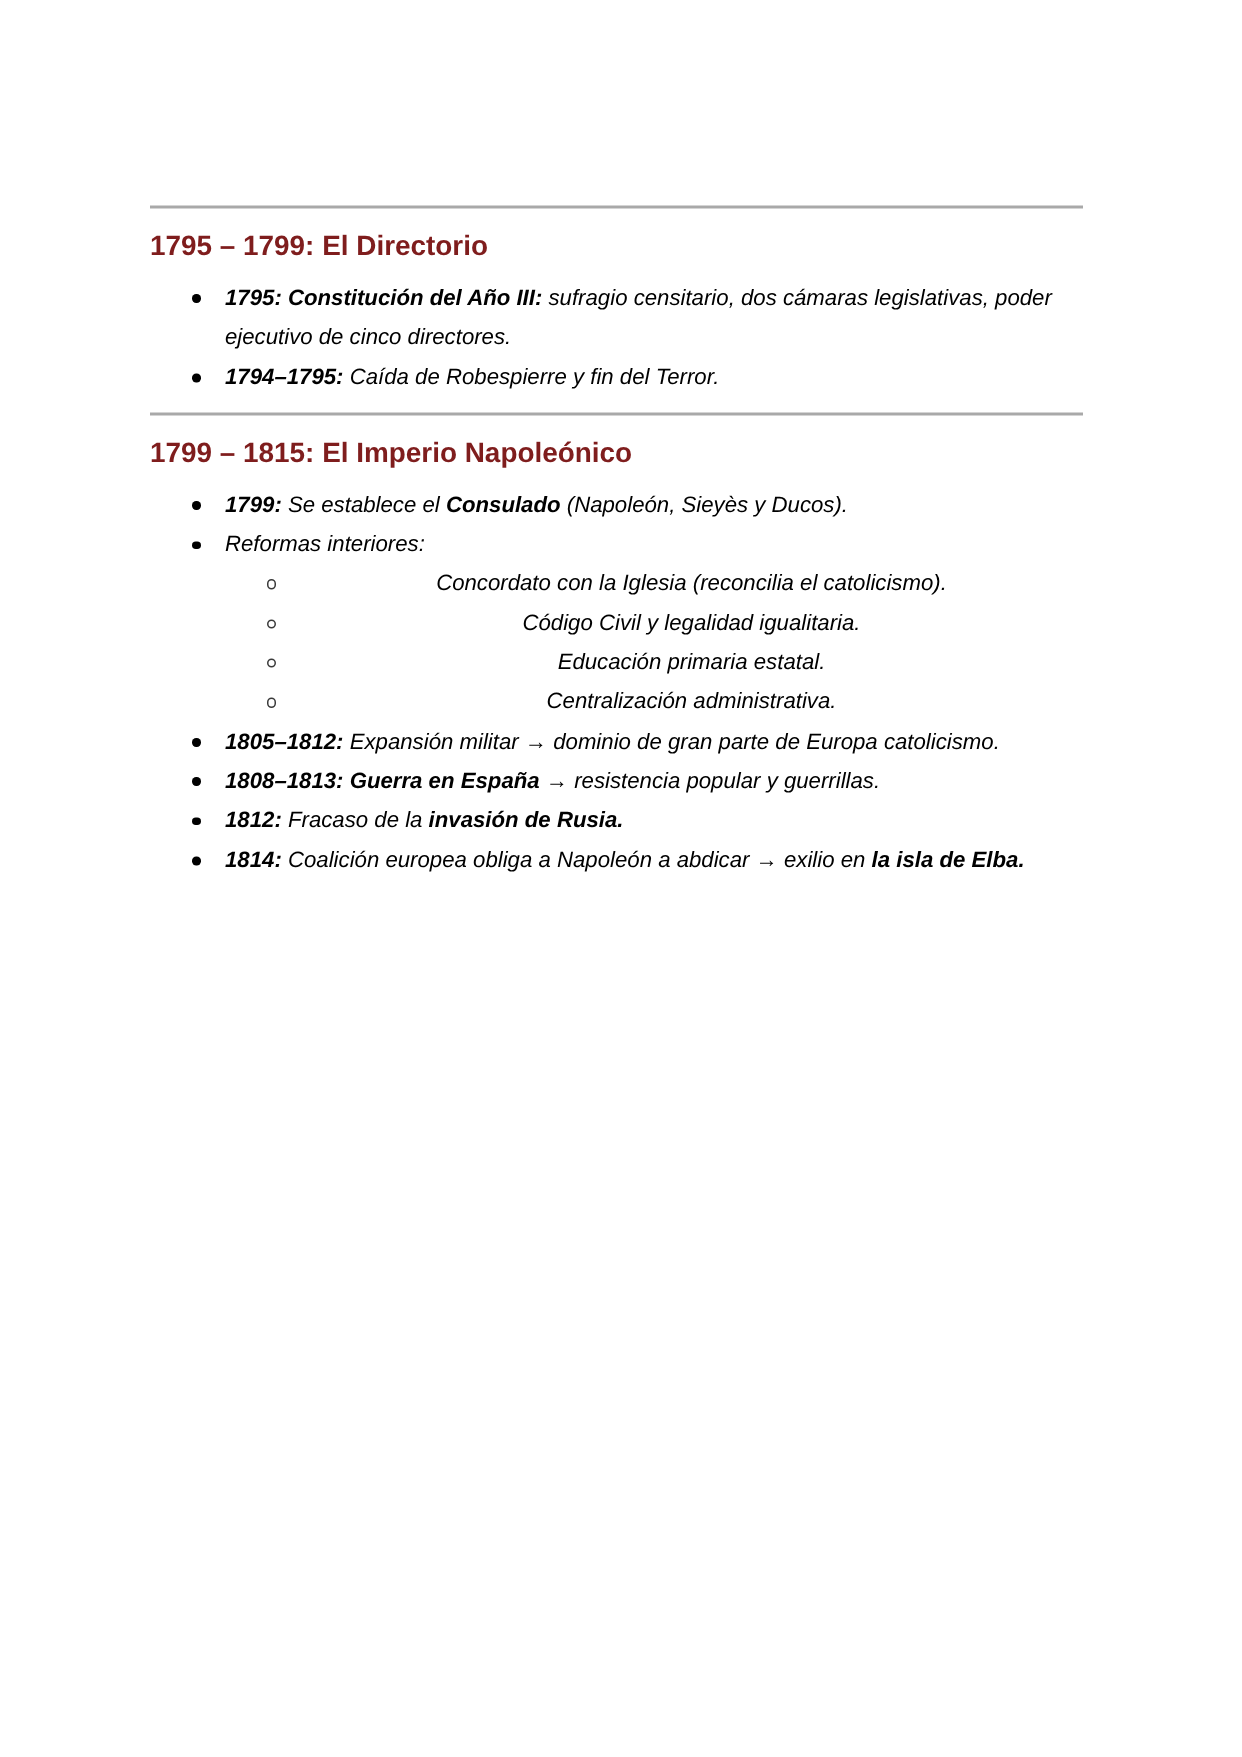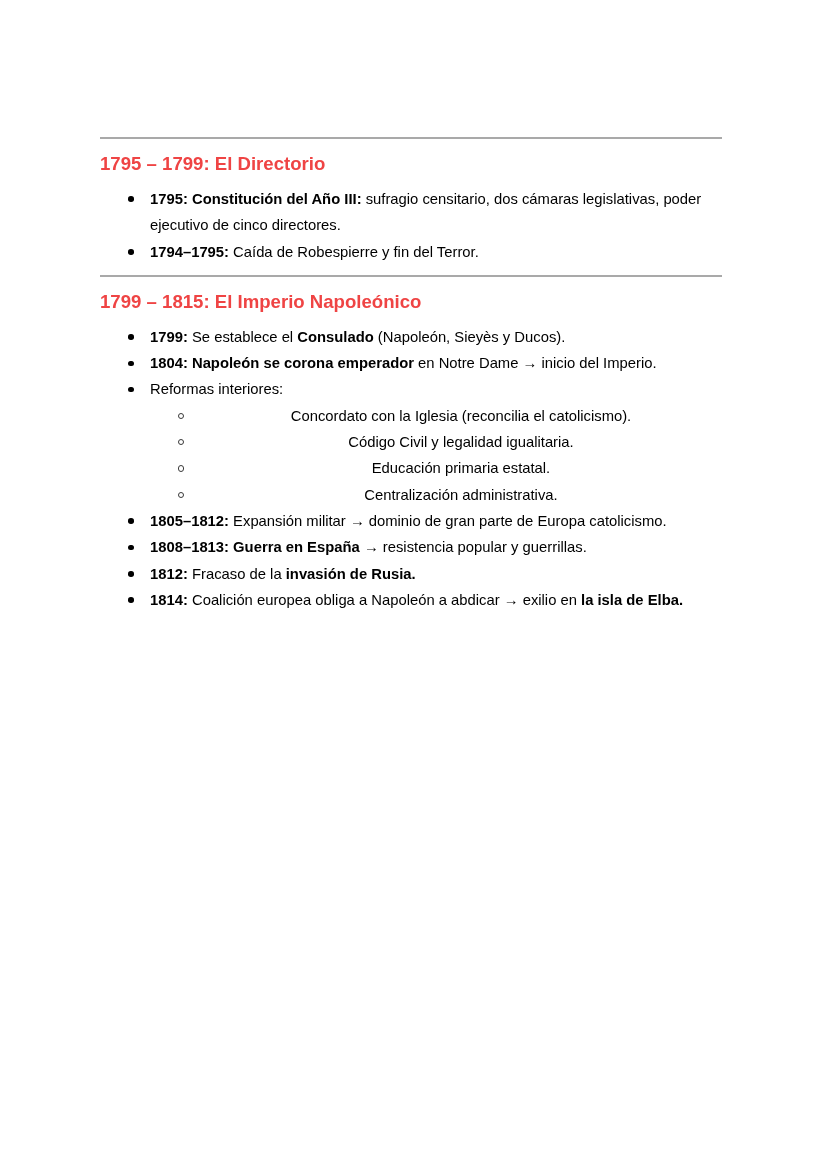--- a/index.html
+++ b/index.html
@@ -34,28 +34,29 @@
     margin: 10px 0 0 0;
   }
   .rule.first {
     margin-top: 0;
   }
   h2.section-heading {
     font-size: 18.6px;
     line-height: 24px;
     font-weight: 700;
     margin: 13px 0 10px 0;
-    color: #ef4444;
+    color: #7f1d1d;
   }
   ul.bullets {
     list-style: none;
     margin: 0;
     padding: 0 0 0 50px;
     font-size: 14.8px;
     line-height: 26.3px;
+    font-style: italic;
   }
   ul.bullets li {
     position: relative;
   }
   .marker {
     position: absolute;
     left: -22px;
     top: 10.4px;
     width: 5.6px;
     height: 5.6px;
@@ -99,23 +100,20 @@
     </section>
 
     <section>
       <hr class="rule">
       <h2 class="section-heading">1799 – 1815: El Imperio Napoleónico</h2>
       <ul class="bullets">
         <li>
           <span class="marker"></span><span class="b">1799:</span><span> Se establece el </span><span class="b">Consulado</span><span> (Napoleón, Sieyès y Ducos).</span>
         </li>
         <li>
-          <span class="marker"></span><span class="b">1804: Napoleón se corona emperador</span><span> en Notre Dame → inicio del Imperio.</span>
-        </li>
-        <li>
           <span class="marker"></span><span>Reformas interiores:</span>
           <ul class="sub">
             <li>
               <span class="marker"></span><span>Concordato con la Iglesia (reconcilia el catolicismo).</span>
             </li>
             <li>
               <span class="marker"></span><span>Código Civil y legalidad igualitaria.</span>
             </li>
             <li>
               <span class="marker"></span><span>Educación primaria estatal.</span>

